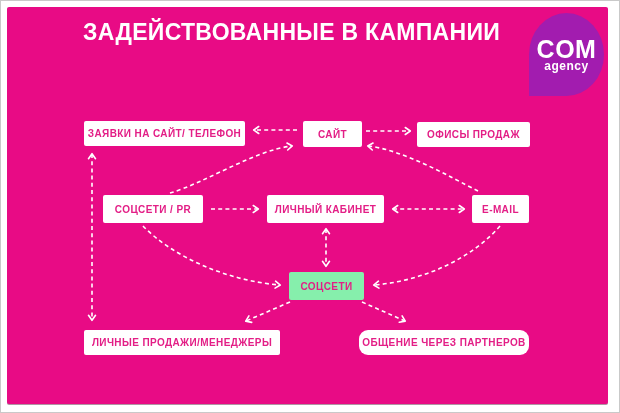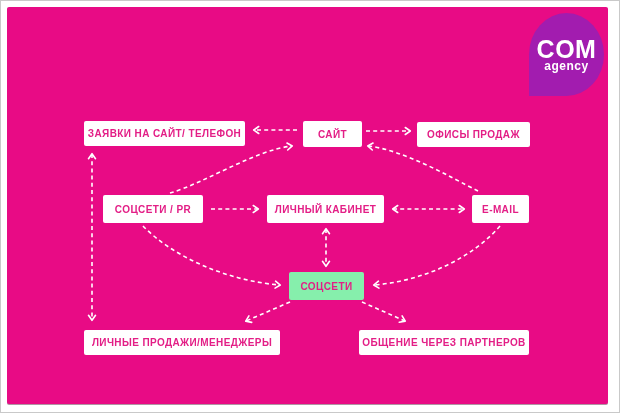--- a/index.html
+++ b/index.html
@@ -44,20 +44,21 @@
   .n-socseti {left:289px;top:272px;width:75px; height:28px;}
   .n-prodazhi{left:84px; top:330px;width:196px;height:25px;}
   .n-partnery{left:359px;top:330px;width:170px;height:25px;}
 </style>
 </head>
 <body>
 
 <div class="canvas" id="canvas" style="background: rgb(232, 11, 133);"></div>
 
 <div class="title" style="color: rgb(255, 255, 255);">
+  <div>ЗАДЕЙСТВОВАННЫЕ В КАМПАНИИ</div>
 </div>
 
 <div class="logo" id="logo" style="background: #a21caf;">
   <div class="com">COM</div>
   <div class="agency">agency</div>
 </div>
 
 <svg id="arrows" width="620" height="413" viewBox="0 0 620 413">
   <defs>
     <marker id="ah" markerUnits="userSpaceOnUse" markerWidth="12" markerHeight="12" refX="6.2" refY="5" orient="auto-start-reverse">
@@ -79,13 +80,13 @@
 </svg>
 
 <div class="node n-zayavki" style="background: rgb(255, 255, 255); color: rgb(227, 30, 134);">ЗАЯВКИ НА САЙТ/ ТЕЛЕФОН</div>
 <div class="node n-sait" style="background: rgb(255, 255, 255); color: rgb(227, 30, 134);">САЙТ</div>
 <div class="node n-ofisy" style="background: rgb(255, 255, 255); color: rgb(227, 30, 134);">ОФИСЫ ПРОДАЖ</div>
 <div class="node n-reklama" style="background: rgb(255, 255, 255); color: rgb(227, 30, 134);">СОЦСЕТИ / PR</div>
 <div class="node n-kabinet" style="background: rgb(255, 255, 255); color: rgb(227, 30, 134);">ЛИЧНЫЙ КАБИНЕТ</div>
 <div class="node n-email" style="background: rgb(255, 255, 255); color: rgb(227, 30, 134);">E-MAIL</div>
 <div class="node n-socseti" style="background: #86efac; color: rgb(227, 30, 134);">СОЦСЕТИ</div>
 <div class="node n-prodazhi" style="background: rgb(255, 255, 255); color: rgb(227, 30, 134);">ЛИЧНЫЕ ПРОДАЖИ/МЕНЕДЖЕРЫ</div>
-<div class="node n-partnery" style="background: rgb(255, 255, 255); color: rgb(227, 30, 134);">ОБЩЕНИЕ ЧЕРЕЗ ПАРТНЕРОВ</div>
+<div class="node n-partnery" style="background: rgb(255, 255, 255); color: rgb(227, 30, 134); border-radius: 9px;">ОБЩЕНИЕ ЧЕРЕЗ ПАРТНЕРОВ</div>
 
 </body></html>

